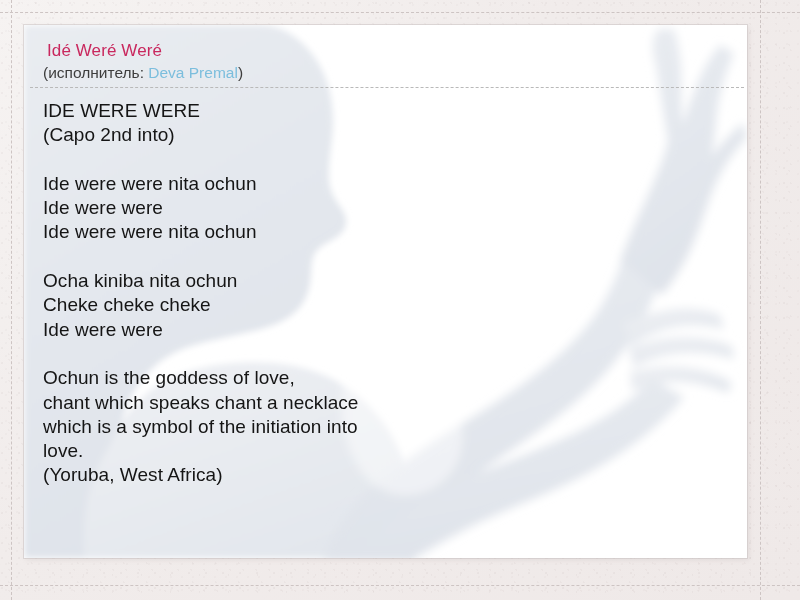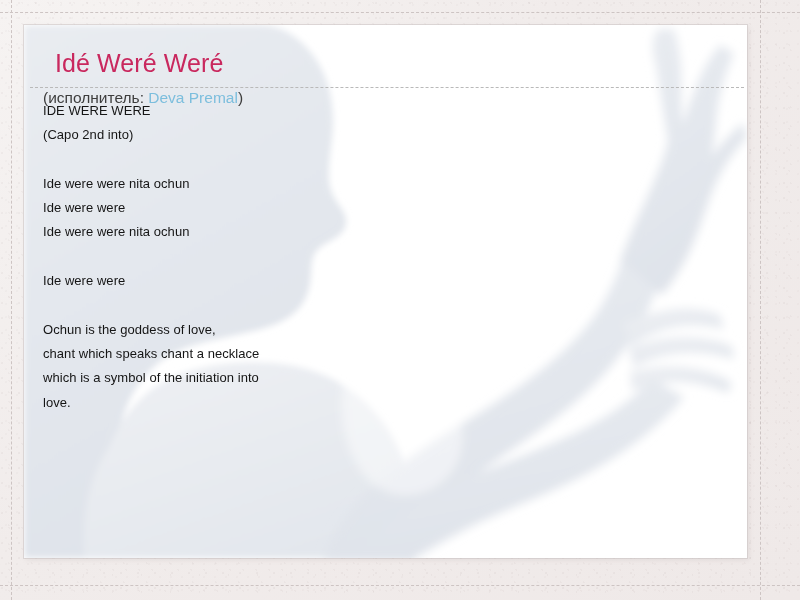--- a/index.html
+++ b/index.html
@@ -79,22 +79,22 @@
     z-index: 2;
   }
 
   #title-block {
     position: absolute;
     left: 19px;
     top: 12px;
     width: 680px;
   }
   #slide-title {
-    margin: 12px;
-    font-size: 25px;
+    margin: 4px;
+    font-size: 17px;
     font-weight: normal;
     letter-spacing: .1px;
     color: #c9285e;
     line-height: 1.12;
     white-space: nowrap;
   }
   #performer-line {
     margin: 3px 0 0 0;
     font-size: 15.5px;
     color: #3d3d3d;
@@ -112,21 +112,21 @@
     width: 714px;
     height: 0;
     border-top: 1px dashed #b9b9b9;
   }
 
   #lyrics-block {
     position: absolute;
     left: 19px;
     top: 74px;
     width: 600px;
-    font-size: 13px;
+    font-size: 19px;
     color: #151515;
     line-height: 24.3px;
     letter-spacing: .05px;
   }
   .lyric-stanza { margin: 0 0 24.3px 0; }
   .lyric-stanza:last-child { margin-bottom: 12px; }
   .lyric-line { white-space: nowrap; }
 </style>
 </head>
 <body>
@@ -308,25 +308,28 @@
         <div class="lyric-line">(Capo 2nd into)</div>
       </div>
 
       <div class="lyric-stanza">
         <div class="lyric-line">Ide were were nita ochun</div>
         <div class="lyric-line">Ide were were</div>
         <div class="lyric-line">Ide were were nita ochun</div>
       </div>
 
       <div class="lyric-stanza">
+        <div class="lyric-line">Ocha kiniba nita ochun</div>
+        <div class="lyric-line">Cheke cheke cheke</div>
         <div class="lyric-line">Ide were were</div>
       </div>
 
       <div class="lyric-stanza">
         <div class="lyric-line">Ochun is the goddess of love,</div>
         <div class="lyric-line">chant which speaks chant a necklace</div>
         <div class="lyric-line">which is a symbol of the initiation into</div>
         <div class="lyric-line">love.</div>
+        <div class="lyric-line">(Yoruba, West Africa)</div>
       </div>
 
     </div>
   </div>
 </div>
 
 </body></html>

